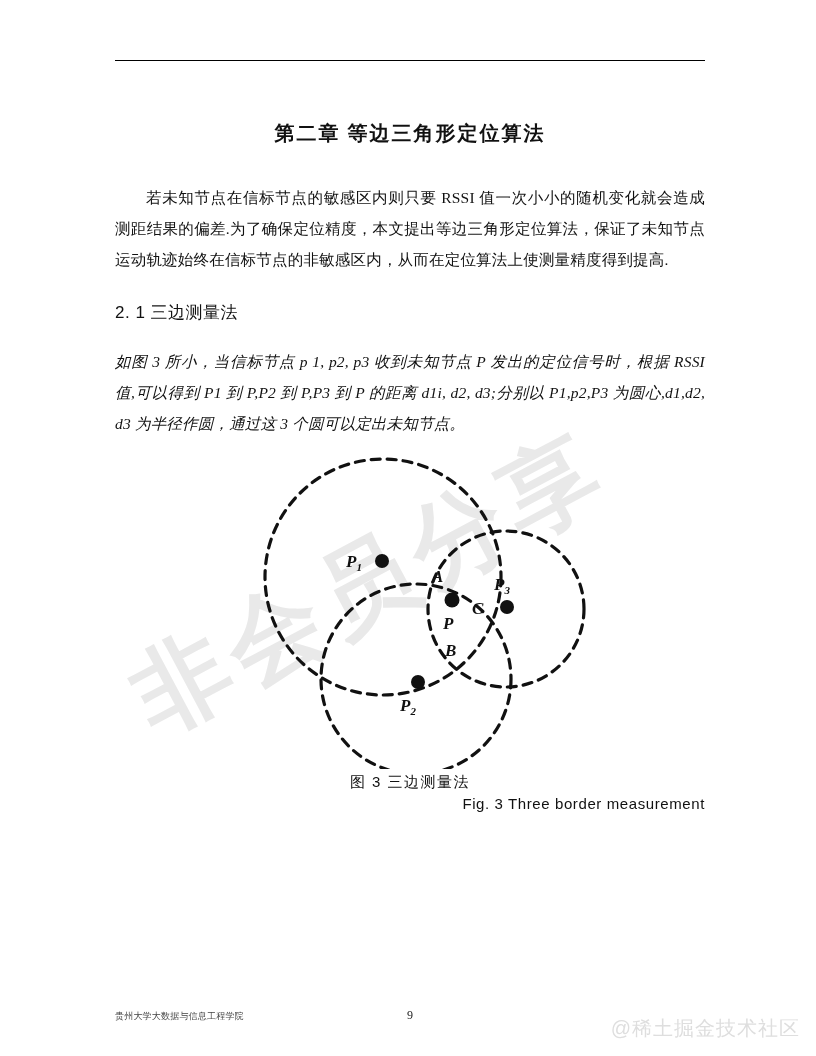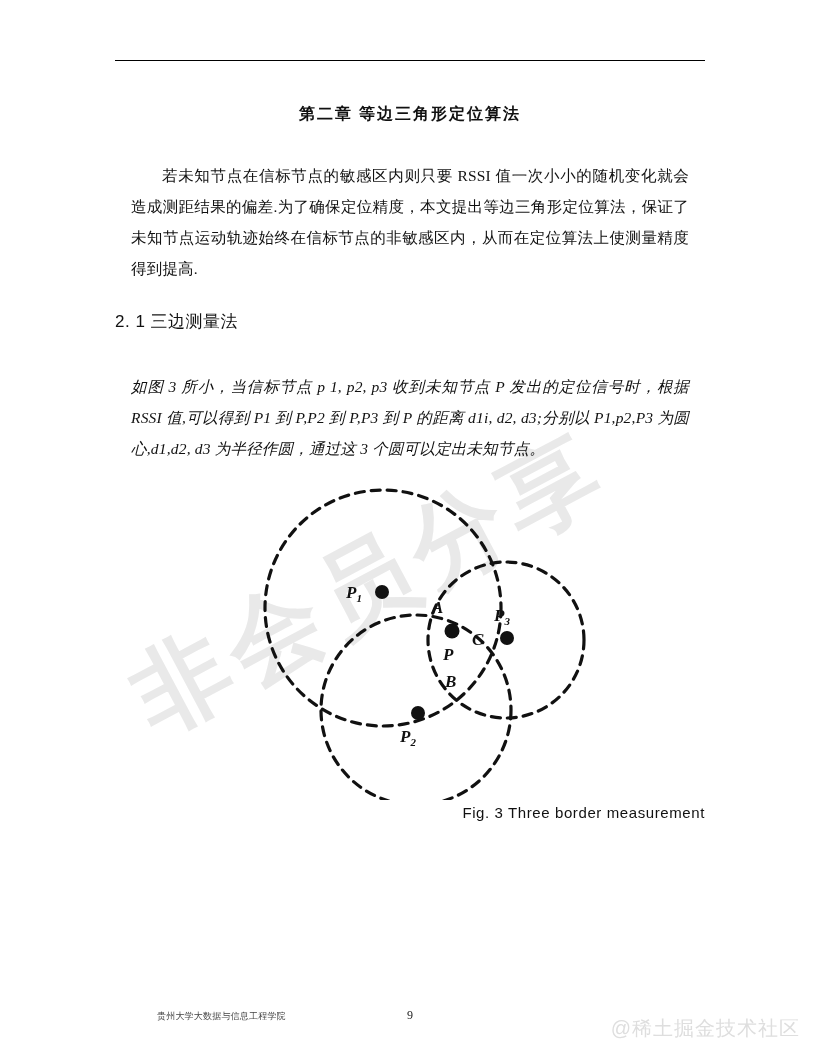--- a/index.html
+++ b/index.html
@@ -76,32 +76,32 @@
     position: absolute;
     left: 115px;
     top: 96px;
     width: 590px;
     z-index: 2;
   }
 
   .chapter-title {
     text-align: center;
     font-family: "Liberation Serif", "DejaVu Serif", serif;
-    font-size: 16px;
+    font-size: 20px;
     font-weight: 700;
     letter-spacing: 2px;
-    margin: 0;
+    margin: 16px;
     padding-top: 8px;
   }
 
   .para {
     font-size: 15.5px;
     line-height: 31px;
     text-align: justify;
-    margin: 16px;
+    margin: 0;
     letter-spacing: 0.2px;
   }
   .para.first { margin-top: 35px; text-indent: 2em; }
   .para.indent { text-indent: 2em; }
   .para.flush { text-indent: 0; font-style: italic; }
 
   .section-heading {
     font-family: Liberation Sans, sans-serif;
     font-size: 17px;
     font-weight: 400;
@@ -147,21 +147,20 @@
     z-index: 2;
   }
   .footer-left {
     position: absolute;
     left: 0;
     top: 0;
     font-family: "Liberation Sans", "DejaVu Sans", sans-serif;
     font-size: 9px;
     color: #444444;
     letter-spacing: 0.2px;
-    margin-left: 42px;
   }
   .footer-page {
     position: absolute;
     left: 0;
     top: -2px;
     width: 590px;
     text-align: center;
     font-size: 12px;
     color: #222222;
   }
@@ -208,20 +207,21 @@
           <text x="200" y="262">P<tspan font-size="11" dy="4">2</tspan></text>
           <text x="294" y="141">P<tspan font-size="11" dy="4">3</tspan></text>
           <text x="243" y="180">P</text>
           <text x="232" y="133">A</text>
           <text x="245" y="207">B</text>
           <text x="272" y="165">C</text>
         </g>
       </svg>
 
       <div class="figure-caption">
+        <div class="cap-cn">图 3    三边测量法</div>
         <div class="cap-en">Fig. 3    Three border measurement</div>
       </div>
     </div>
 
   </div>
 
   <div class="footer">
     <div class="footer-left">贵州大学大数据与信息工程学院</div>
     <div class="footer-page">9</div>
   </div>

